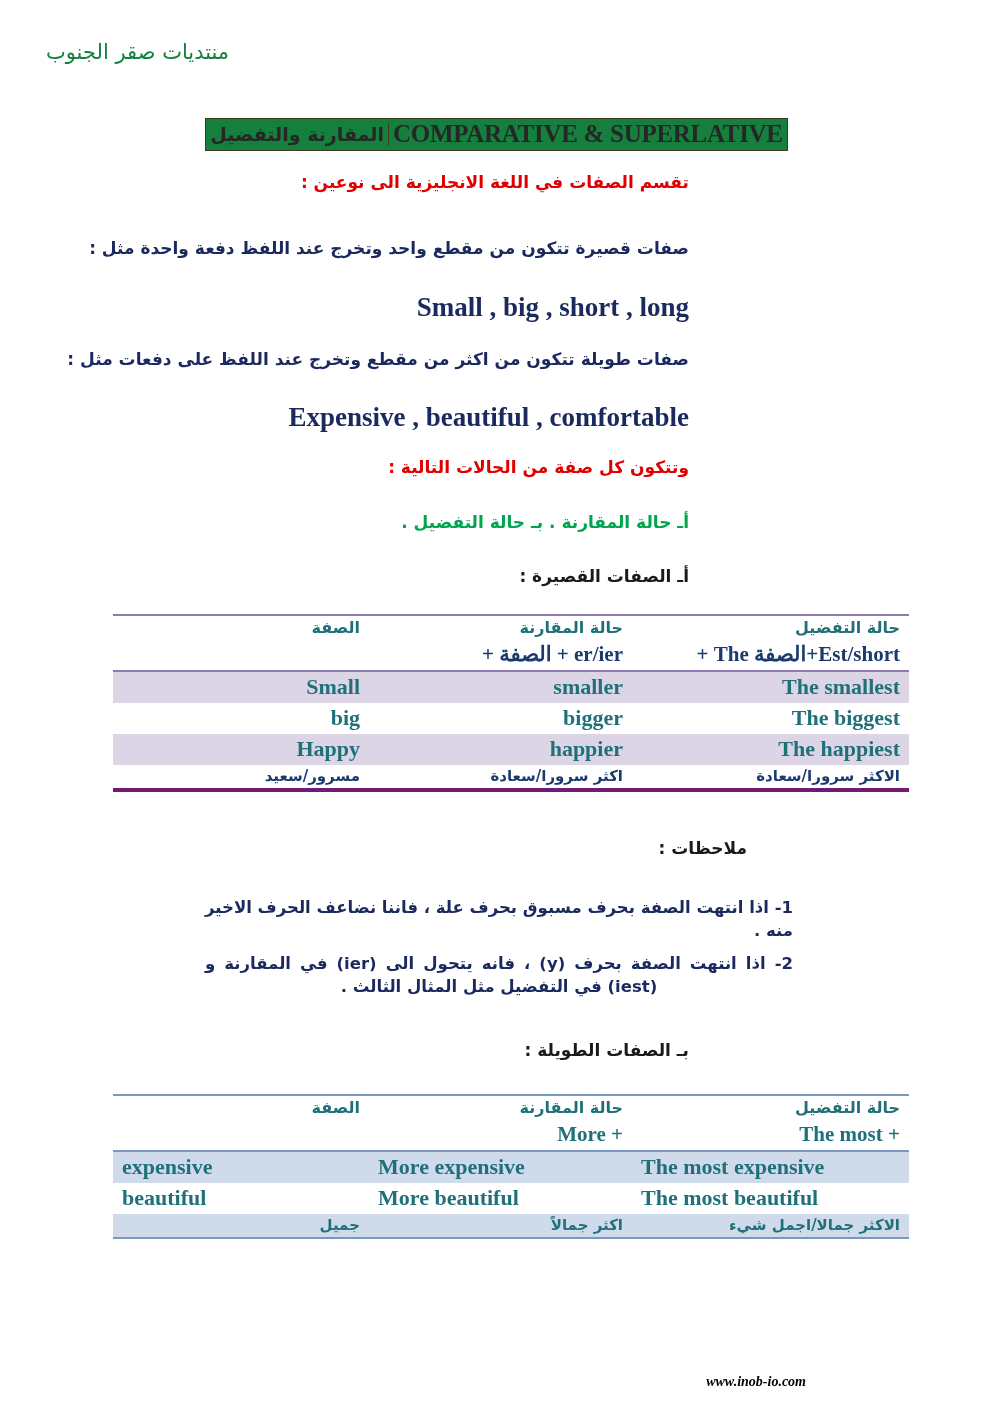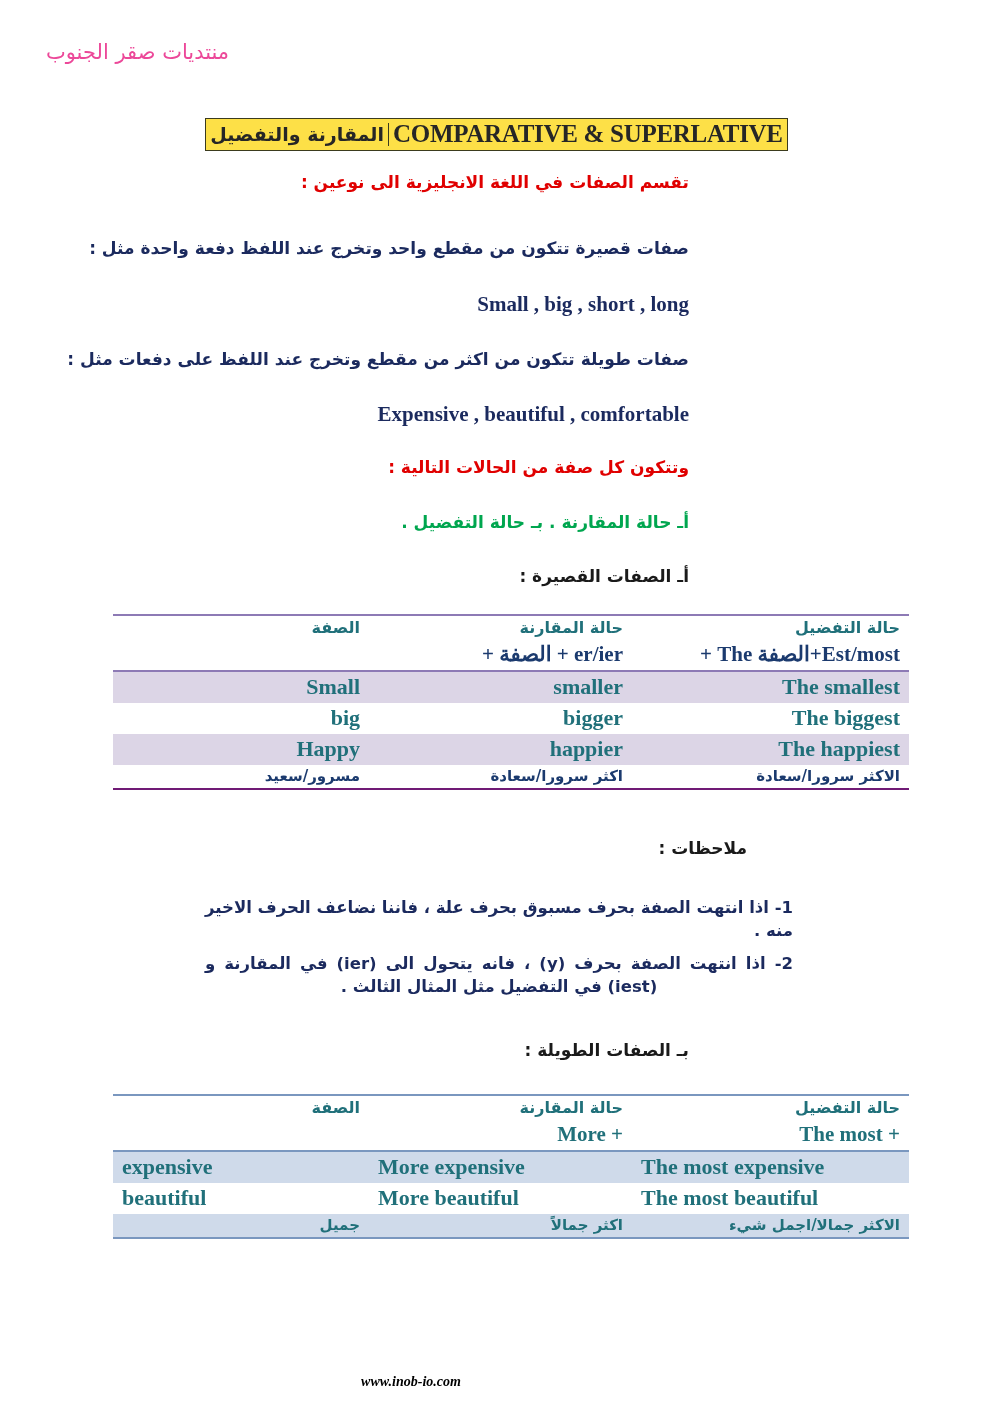--- a/index.html
+++ b/index.html
@@ -27,41 +27,41 @@
   .site-header {
     position: absolute;
     top: 40px;
     left: 0;
     width: 993px;
     text-align: left;
     padding-left: 46px;
     box-sizing: border-box;
   }
   .site-header .brand {
-    color: #ec4899;
+    color: #15803d;
     font-family: "DejaVu Sans", "Liberation Sans", sans-serif;
     font-size: 21px;
     font-weight: normal;
     direction: rtl;
     unicode-bidi: embed;
     letter-spacing: 0px;
   }
 
   
   .title-wrap {
     position: absolute;
     top: 118px;
     left: 0;
     width: 993px;
     text-align: center;
   }
   .title-box {
     display: inline-block;
     border: 1px solid #3b3b1e;
-    background: #fde047;
+    background: #15803d;
     padding: 0;
     line-height: 1;
     white-space: nowrap;
     direction: ltr;
   }
   .title-box .seg {
     display: inline-block;
     padding: 2px 4px 4px 4px;
     vertical-align: middle;
     color: #262626;
@@ -93,21 +93,21 @@
     unicode-bidi: embed;
   }
   .ar-text {
     font-family: "DejaVu Sans", "Liberation Sans", sans-serif;
     font-weight: bold;
     font-size: 17px;
   }
   .en-text {
     font-family: "Liberation Serif", "DejaVu Serif", serif;
     font-weight: bold;
-    font-size: 21px;
+    font-size: 27px;
     direction: ltr;
     unicode-bidi: embed;
   }
   .c-red   { color: #e00000; }
   .c-navy  { color: #1b2a5e; }
   .c-green { color: #00a64f; }
   .c-black { color: #1a1a1a; }
 
   
   .tbl {
@@ -124,21 +124,21 @@
     text-align: right;
     border: 0;
   }
   .tbl .col-adj  { width: 238px; }
   .tbl .col-comp { width: 245px; }
   .tbl .col-sup  { width: 259px; }
 
   
   .tbl-purple .hdr-top td { border-top: 2px solid #8d7ab5; }
   .tbl-purple .hdr-bottom td { border-bottom: 2px solid #8d7ab5; }
-  .tbl-purple .last-row td { border-bottom: 2px solid #701a75; }
+  .tbl-purple .last-row td { border-bottom: 4px solid #701a75; }
   .tbl-purple .shade { background: #dcd5e6; }
   .tbl-purple .cell-en {
     font-family: "Liberation Serif", "DejaVu Serif", serif;
     font-weight: bold;
     font-size: 22px;
     color: #20707a;
     direction: ltr;
     unicode-bidi: embed;
     text-align: right;
   }
@@ -245,21 +245,21 @@
   .note-item:first-child { text-align-last: right; }
 
   
   .footer {
     position: absolute;
     left: 0;
     bottom: 14px;
     width: 806px;
     box-sizing: border-box;
     padding-left: 16px;
-    text-align: center;
+    text-align: right;
     direction: ltr;
   }
   .footer .url {
     font-family: "Liberation Serif", "DejaVu Serif", serif;
     font-weight: bold;
     font-style: italic;
     font-size: 14px;
     color: #000000;
   }
 </style>
@@ -289,21 +289,21 @@
   <div class="para ar-text c-black" style="top:566px;">أـ الصفات القصيرة :</div>
 
   <table class="tbl tbl-purple" style="top:614px;">
     <thead>
       <tr class="hdr-top">
         <td class="col-sup hdr-ar">حالة التفضيل</td>
         <td class="col-comp hdr-ar">حالة المقارنة</td>
         <td class="col-adj hdr-ar">الصفة</td>
       </tr>
       <tr class="hdr-bottom">
-        <td class="hdr-formula">Est/most+الصفة The +</td>
+        <td class="hdr-formula">Est/short+الصفة The +</td>
         <td class="hdr-formula">er/ier + الصفة +</td>
         <td></td>
       </tr>
     </thead>
     <tbody>
       <tr class="shade">
         <td class="cell-en">The smallest</td>
         <td class="cell-en">smaller</td>
         <td class="cell-en">Small</td>
       </tr>

